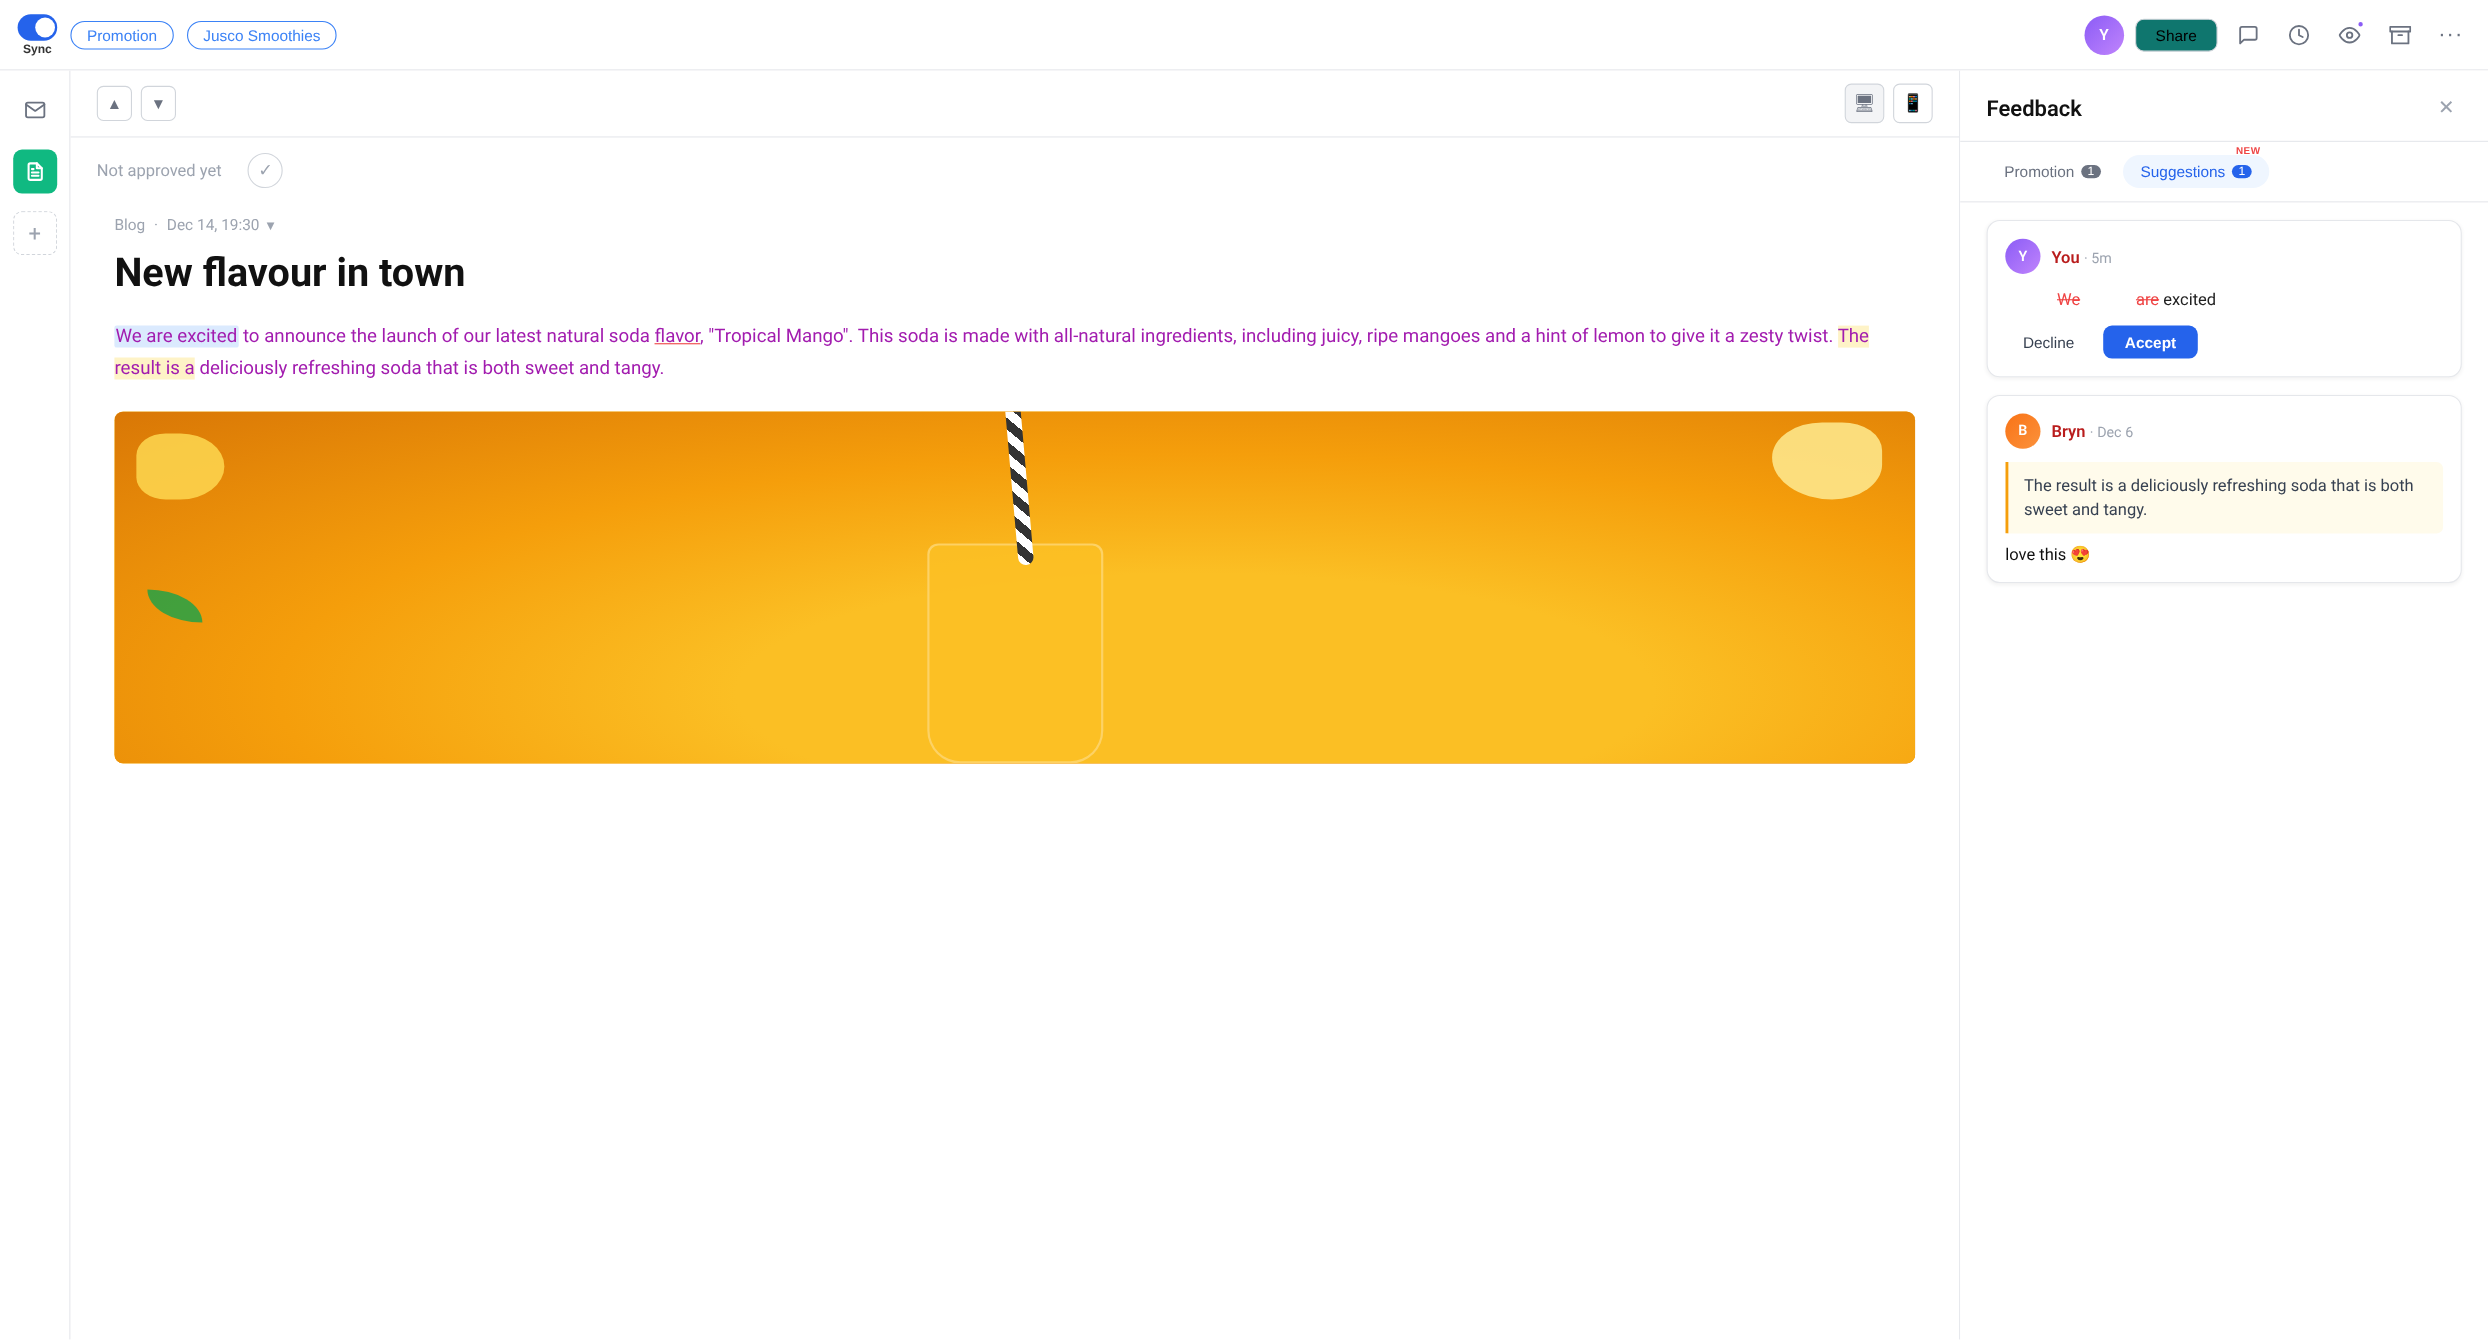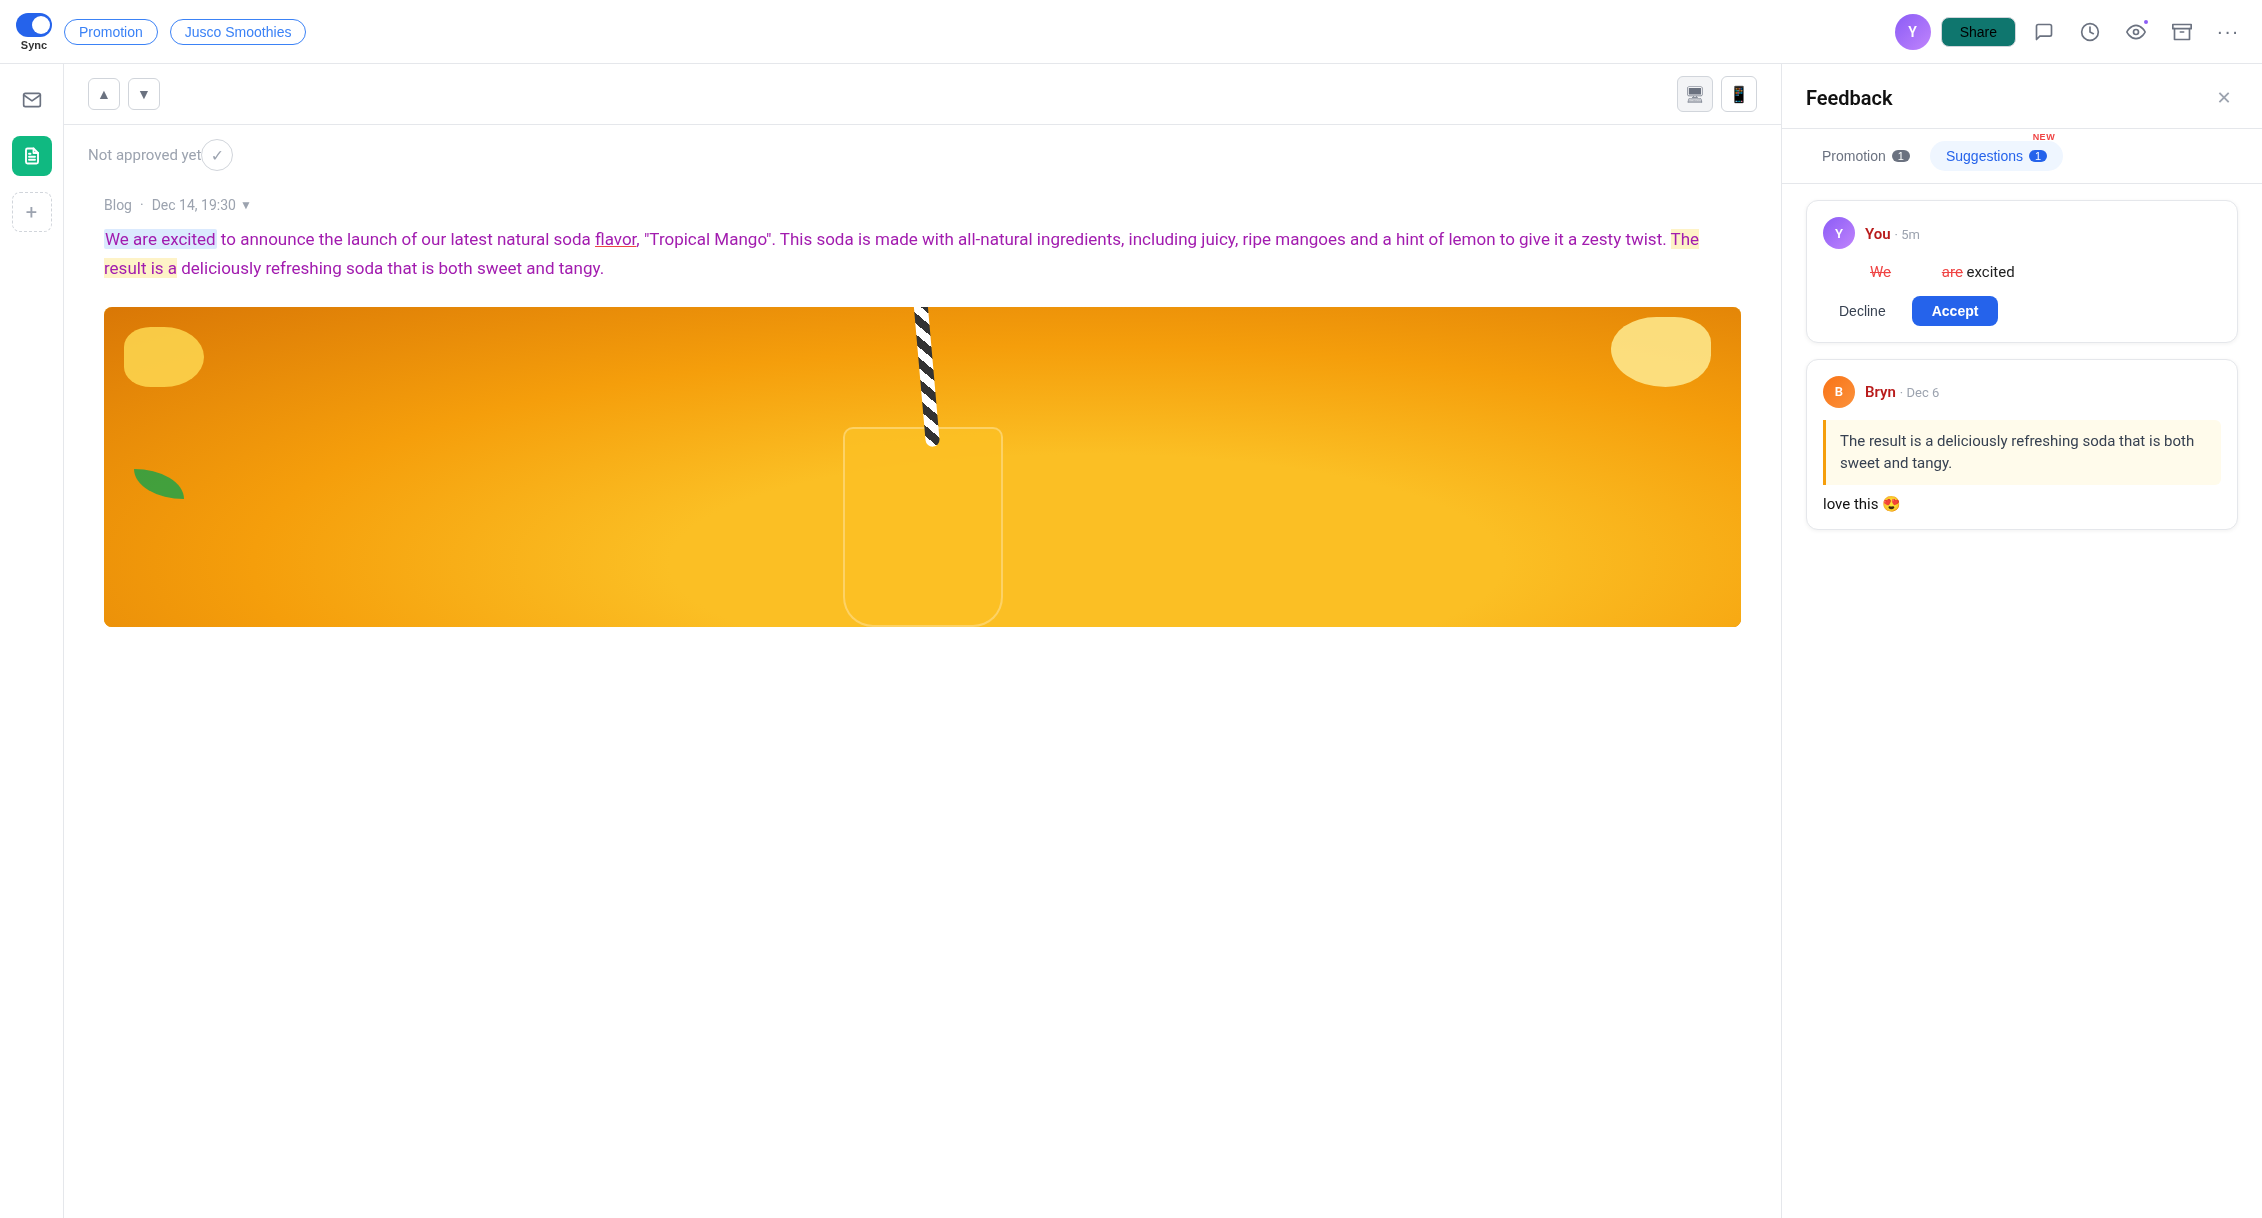--- a/index.html
+++ b/index.html
@@ -97,21 +97,21 @@
     .view-btn {
       width: 36px; height: 36px; display: flex; align-items: center; justify-content: center;
       border: 1.5px solid #d1d5db; border-radius: 6px; cursor: pointer;
       background: #fff; font-size: 16px; color: #6b7280;
     }
     .view-btn.active { background: #f3f4f6; }
 
     
     .approval-bar {
       display: flex; align-items: center; padding: 14px 24px;
-      gap: 0;
+      gap: 24px;
     }
     .approval-text { color: #9ca3af; font-size: 15px; }
     .approval-check {
       width: 32px; height: 32px; border: 1.5px solid #d1d5db; border-radius: 50%;
       display: flex; align-items: center; justify-content: center;
       cursor: pointer; background: #fff; color: #9ca3af; font-size: 16px;
     }
 
     
     .document-wrapper {
@@ -354,20 +354,21 @@
     <div class="document-wrapper">
       <div class="doc-meta">
         <span>Blog</span>
         <span>·</span>
         <div class="doc-meta-dropdown">
           <span>Dec 14, 19:30</span>
           <span style="font-size:12px;">▼</span>
         </div>
       </div>
 
+      <h1 class="doc-title">New flavour in town</h1>
 
       <div class="doc-body">
         <p>
           <span class="highlight-blue">We are excited</span><span> to announce the launch of our latest natural soda <span class="underline-red">flavor</span>, "Tropical Mango". This soda is made with all-natural ingredients, including juicy, ripe mangoes and a hint of lemon to give it a zesty twist. <span class="highlight-orange">The result is a</span> deliciously refreshing soda that is both sweet and tangy.</span>
         </p>
 
         <div class="doc-image">
           <div class="smoothie-visual">
             <div class="mango-bg"></div>
             <div class="mango-bg2"></div>

